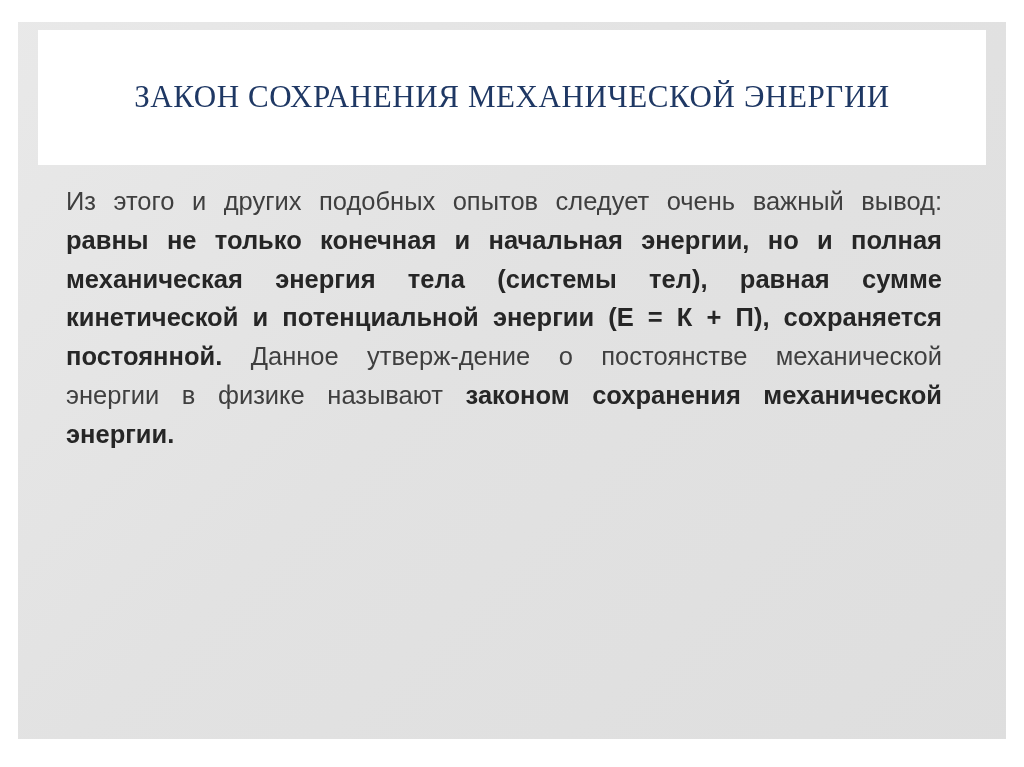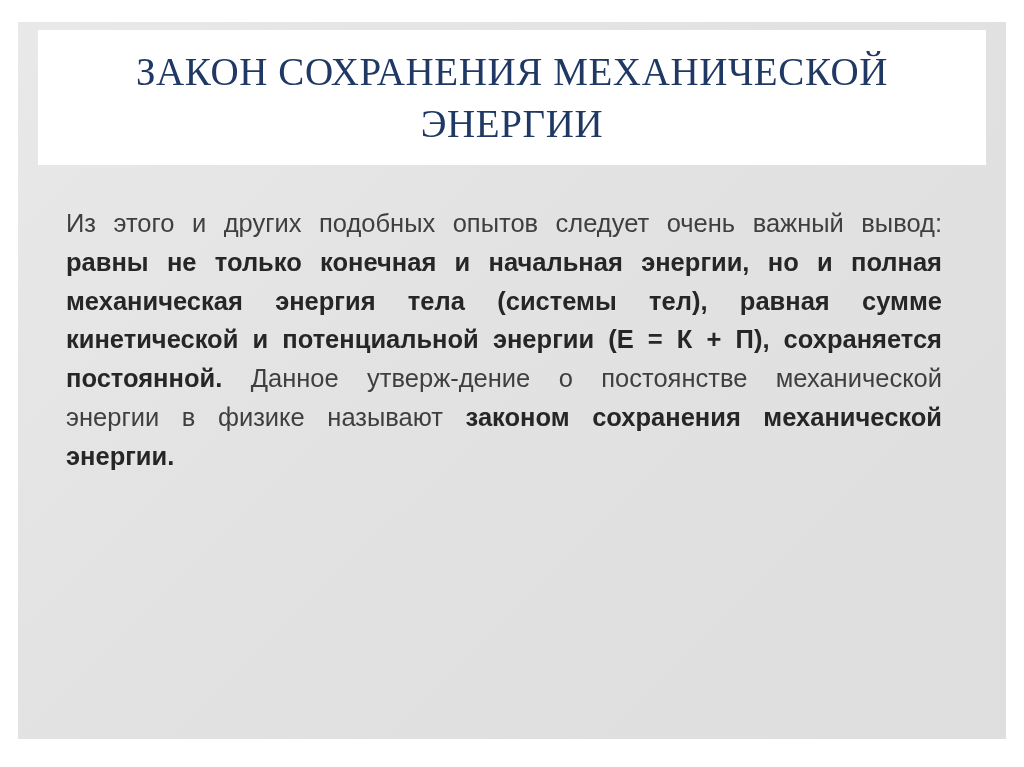--- a/index.html
+++ b/index.html
@@ -45,36 +45,36 @@
     height: 135px;
     background: #ffffff;
     display: flex;
     align-items: center;
     justify-content: center;
     box-sizing: border-box;
   }
 
   .title-text {
     font-family: "Liberation Serif", serif;
-    font-size: 39px;
+    font-size: 31px;
     line-height: 1.32;
     letter-spacing: 0.6px;
     color: #1f3864;
     text-transform: uppercase;
     text-align: center;
     font-weight: normal;
     margin: 0;
     padding: 0 4px;
     width: 100%;
   }
 
   .body-area {
     position: absolute;
     left: 66px;
-    top: 204px;
+    top: 182px;
     width: 876px;
   }
 
   .body-text {
     font-family: "Liberation Sans", sans-serif;
     font-size: 25.5px;
     line-height: 1.52;
     color: #3f3f3f;
     text-align: justify;
     text-justify: inter-word;

